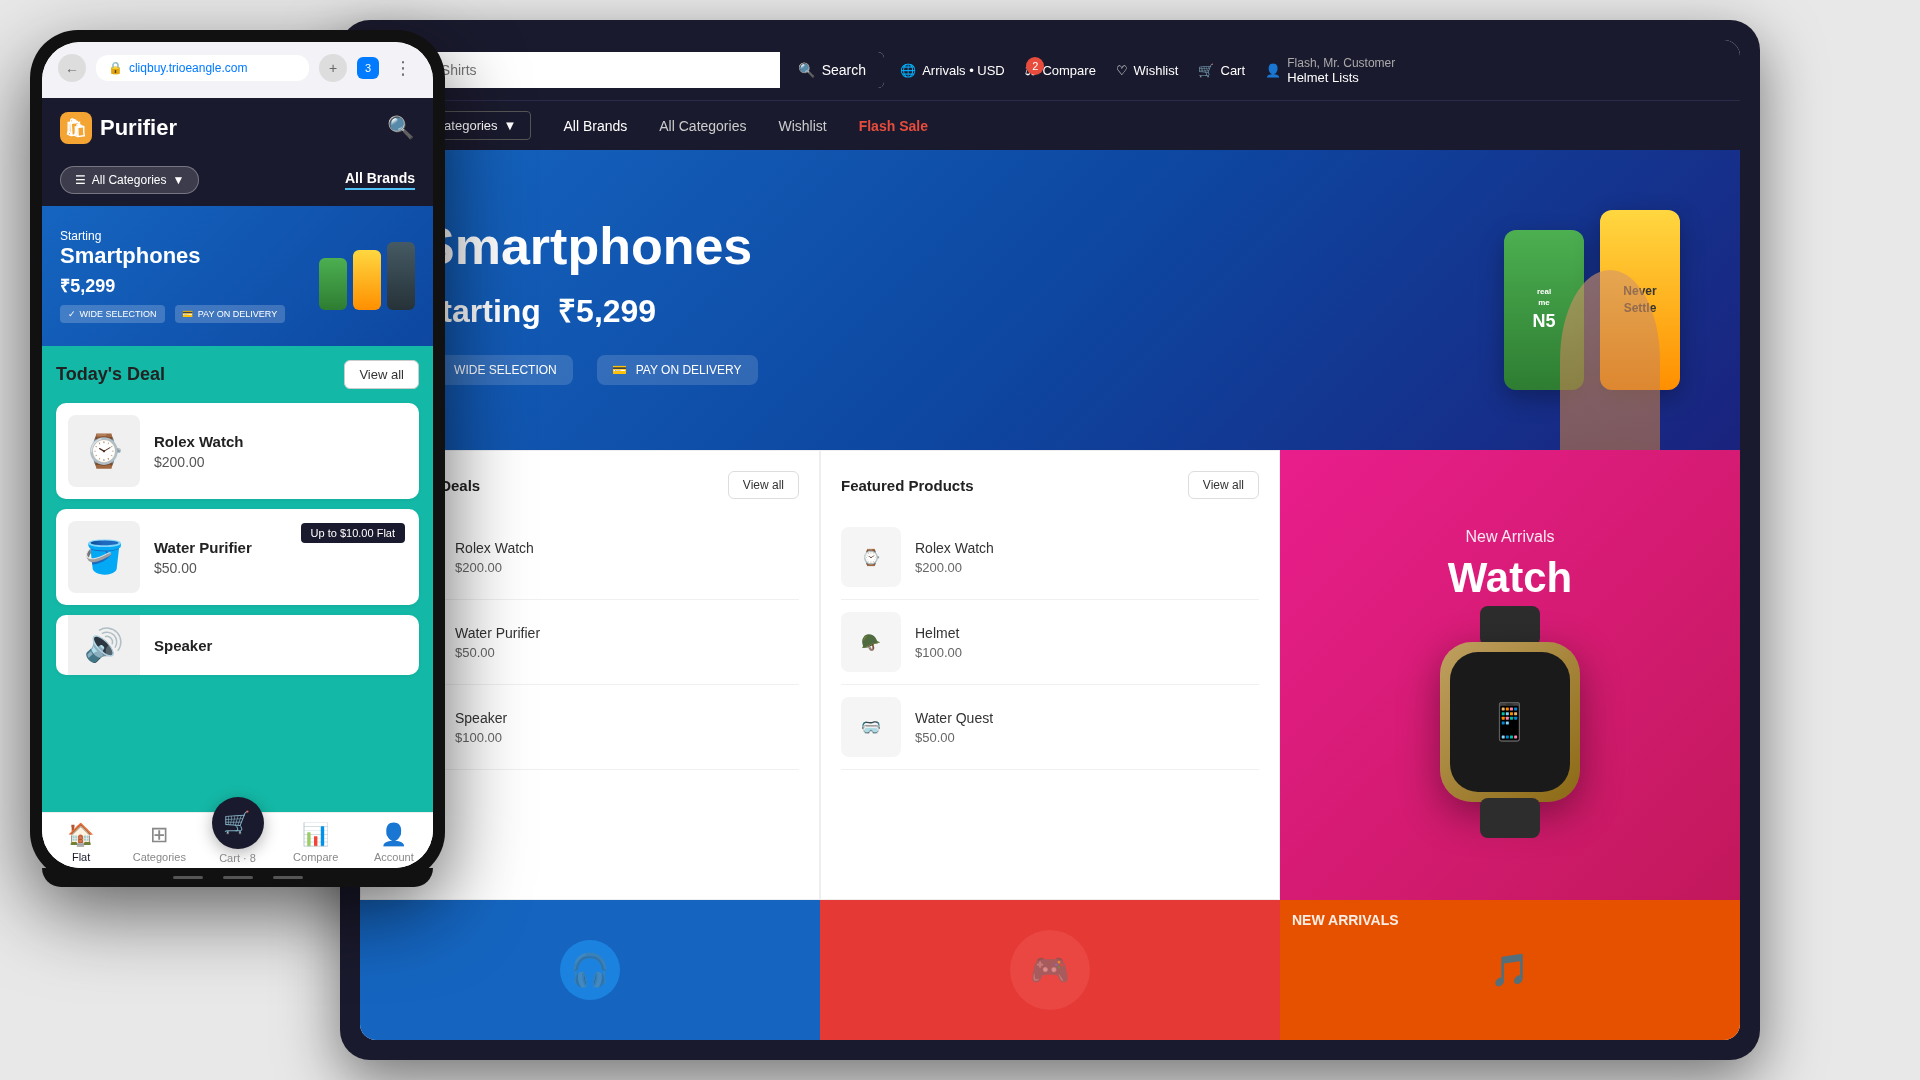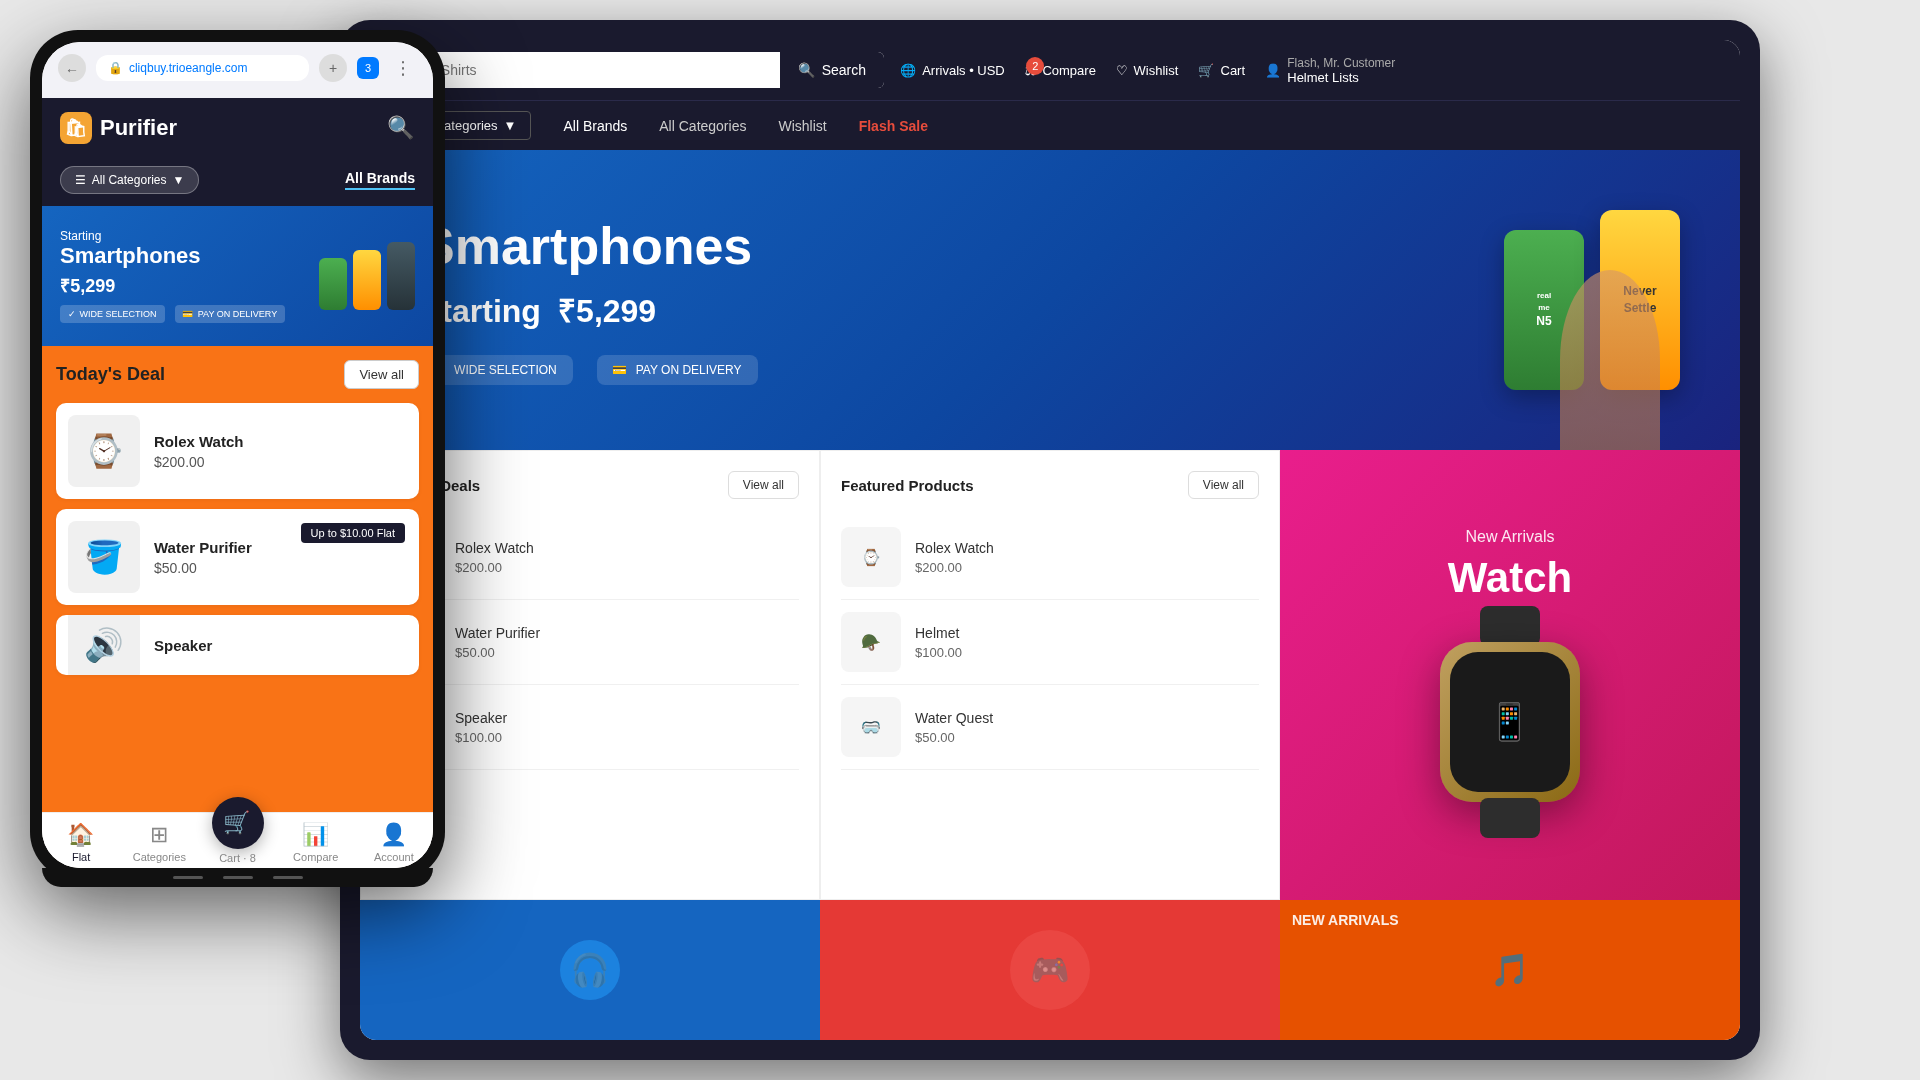--- a/index.html
+++ b/index.html
@@ -505,21 +505,21 @@
       border-radius: 6px;
       width: 28px;
       height: 52px;
     }
     .mini-phone.y { background: linear-gradient(180deg, #ffd740, #ff8f00); height: 60px; }
     .mini-phone.d { background: linear-gradient(180deg, #455a64, #263238); height: 68px; }
 
     
     .phone-deals {
       flex: 1;
-      background: #f97316;
+      background: #14b8a6;
       overflow: hidden;
       padding: 14px;
     }
     .deals-header {
       display: flex;
       justify-content: space-between;
       align-items: center;
       margin-bottom: 14px;
     }
     .deals-title { font-size: 18px; font-weight: 700; color: #222; }
@@ -727,21 +727,21 @@
               <span>WIDE SELECTION</span>
             </div>
             <div class="hero-badge">
               <span>💳</span>
               <span>PAY ON DELIVERY</span>
             </div>
           </div>
         </div>
         <div class="hero-image">
           <div class="phone-mockup">
-            <div style="font-size:8px;line-height:1.4;">real<br>me<br><span style="font-size:12px;font-weight:900;">N5</span></div>
+            <div style="font-size:8px;line-height:1.4;">real<br>me<br><span style="font-size:18px;font-weight:900;">N5</span></div>
           </div>
           <div class="phone-mockup yellow">
             <div style="font-size:12px;line-height:1.4;color:#333;">Never<br>Settle<br></div>
           </div>
 
           <div style="width:100px;height:180px;background:linear-gradient(180deg,#d4956a,#c07844);border-radius:50% 50% 0 0;position:absolute;right:80px;bottom:0;opacity:0.6;"></div>
         </div>
       </div>
 
       <div class="products-section">

